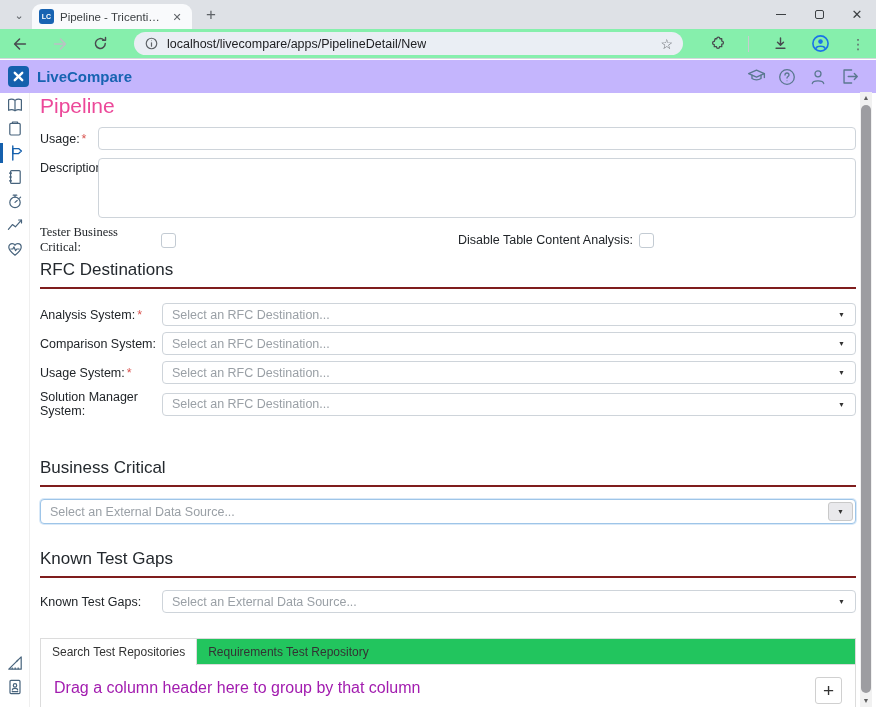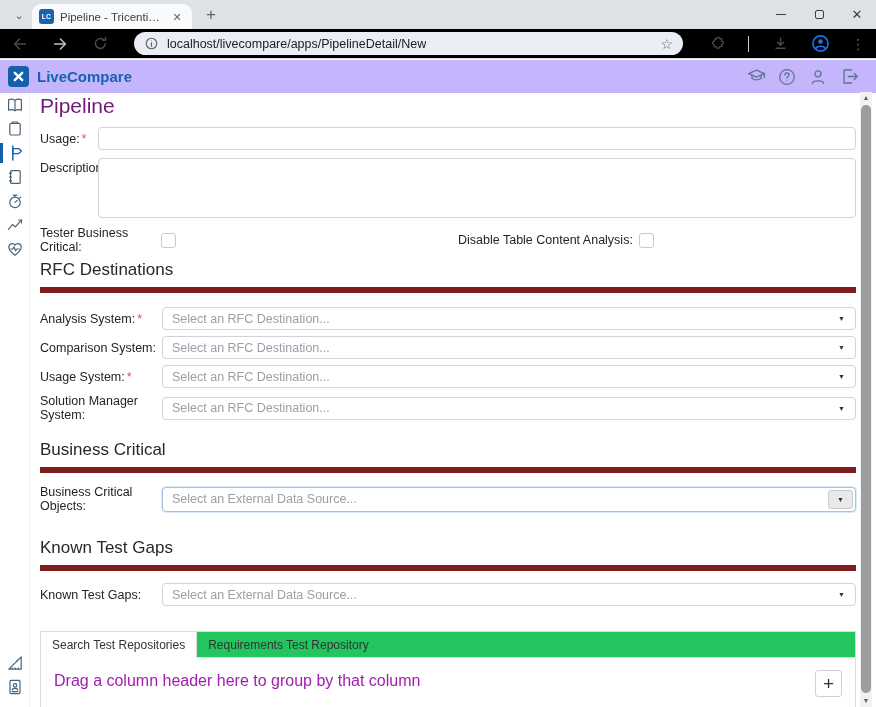--- a/index.html
+++ b/index.html
@@ -13,21 +13,21 @@
   .btab { position:relative; width:160px; height:25px; margin-bottom:0; background:#f9fafc; border-radius:9px 9px 0 0; display:flex; align-items:center; padding:0 7px; gap:6px; }
   .favicon { width:15px; height:15px; border-radius:3px; background:#1763b2; color:#fff; font-size:7px; font-weight:bold; display:flex; align-items:center; justify-content:center; flex:0 0 auto; }
   .btab-title { font-size:11.5px; color:#3c4043; white-space:nowrap; overflow:hidden; text-overflow:ellipsis; flex:1 1 auto; }
   .btab-close { flex:0 0 auto; font-size:11px; color:#5f6368; width:16px; height:16px; line-height:16px; text-align:center; border-radius:8px; cursor:pointer; }
   .newtab { width:26px; height:24px; border:none; background:transparent; color:#5f6368; font-size:17px; font-weight:300; margin:0 0 2px 6px; cursor:pointer; }
   .win-controls { margin-left:auto; display:flex; align-self:flex-start; height:100%; }
   .win-btn { width:38px; height:100%; display:flex; align-items:center; justify-content:center; color:#3c4043; font-size:13px; cursor:pointer; }
   .win-min-glyph { width:10px; height:1px; background:#3c4043; display:block; }
   .win-max-glyph { width:9px; height:9px; border:1px solid #3c4043; border-radius:2px; display:block; }
 
-  .toolbar { position:absolute; top:29px; left:0; right:0; height:30px; background:#000000; border-bottom:1px solid #d4d7dc; display:flex; align-items:center; padding:0 8px; gap:16px; }
+  .toolbar { position:absolute; top:29px; left:0; right:0; height:30px; background:#86efac; border-bottom:1px solid #d4d7dc; display:flex; align-items:center; padding:0 8px; gap:16px; }
   .nav-btn { width:24px; height:24px; border:none; background:transparent; display:flex; align-items:center; justify-content:center; cursor:pointer; flex:0 0 auto; }
   .omnibox { flex:1 1 auto; height:23px; background:#eaeef4; border-radius:12px; display:flex; align-items:center; padding:0 10px; gap:8px; margin:0 6px; }
   .omni-url { font-size:12.5px; color:#202124; white-space:nowrap; overflow:hidden; }
   .omni-star { margin-left:auto; font-size:14px; color:#5f6368; cursor:pointer; }
   .tb-sep { width:1px; height:16px; background:#c8cbd0; margin:0 3px; }
   .menu-dots { font-size:14px; color:#5f6368; width:20px; text-align:center; cursor:pointer; }
 
   
   .app { position:absolute; top:60px; left:0; right:0; bottom:0; background:#fff; }
   .app-header { position:absolute; top:0; left:0; right:0; height:33px; background:#c4b5fd; display:flex; align-items:center; padding:0 10px 0 8px; }
@@ -35,41 +35,41 @@
   .brand { margin-left:8px; font-size:15px; font-weight:bold; color:#1763b2; }
   .hdr-icons { margin-left:auto; display:flex; align-items:center; gap:9px; padding-right:6px; }
   .hdr-icon-btn { width:22px; height:22px; border:none; background:transparent; display:flex; align-items:center; justify-content:center; cursor:pointer; }
 
   .sidebar { position:absolute; top:33px; left:0; bottom:0; width:30px; background:#fff; border-right:1px solid #efefef; }
   .side-item { position:relative; width:30px; height:24px; display:flex; align-items:center; justify-content:center; cursor:pointer; }
   .side-item.active::before { content:""; position:absolute; left:0; top:2px; bottom:2px; width:3px; background:#1560ad; }
   .side-bottom { position:absolute; bottom:8px; left:0; width:30px; }
 
   .main { position:absolute; top:33px; left:30px; right:16px; bottom:0; overflow:hidden; padding:1px 4px 0 10px; }
-  .page-title { font-size:21px; font-weight:400; color:#701a75; margin-bottom:9px; }
+  .page-title { font-size:21px; font-weight:400; color:#ec4899; margin-bottom:9px; }
 
   .frow { display:flex; align-items:center; }
   .flabel { font-size:12.5px; color:#212529; flex:0 0 auto; }
   .req { color:#d9534f; margin-left:2px; }
   .ti { border:1px solid #ced4da; border-radius:4px; background:#fff; font-family:"Liberation Sans",sans-serif; font-size:12.5px; color:#212529; padding:2px 8px; outline:none; }
   .row-name { margin-bottom:8px; }
   .row-name .flabel { width:58px; }
   .row-name input { flex:1 1 auto; height:23px; }
   .row-desc { align-items:flex-start; margin-bottom:14px; }
   .row-desc .flabel { width:58px; padding-top:3px; }
   .row-desc textarea { flex:1 1 auto; height:60px; resize:none; }
   .row-checks { margin-bottom:12px; height:16px; }
   .cb { appearance:none; -webkit-appearance:none; width:15px; height:15px; border:1px solid #c3cbd3; border-radius:3px; background:#fff; cursor:pointer; flex:0 0 auto; }
-  .lbl-tester { width:121px; }
+  .lbl-tester { width:121px;font-family:Liberation Serif, serif; }
   .lbl-disable { margin-left:282px; }
   .cb2 { margin-left:6px; }
 
-  .sec-title { font-size:17px; font-weight:400; color:#24292e; padding-bottom:7px; border-bottom:6px solid #7f1d1d; }
+  .sec-title { font-size:17px; font-weight:400; color:#24292e; padding-bottom:7px; border-bottom:2px solid #7f1d1d; }
   .sec-rfc { margin-top:0; margin-bottom:14px; }
-  .sec-bc { margin-top:18px; margin-bottom:12px; }
+  .sec-bc { margin-top:40px; margin-bottom:12px; }
   .sec-ktg { margin-top:25px; margin-bottom:12px; }
 
   .row-sel { margin-bottom:6px; }
   .row-sel .flabel { width:122px; }
   .select { flex:1 1 auto; height:23px; border:1px solid #ced4da; border-radius:4px; background:#fff; display:flex; align-items:center; padding:0 4px 0 9px; cursor:pointer; }
   .sel-ph { font-size:12.5px; color:#9aa0a6; flex:1 1 auto; white-space:nowrap; overflow:hidden; }
   .sel-caret { font-size:7px; color:#333; flex:0 0 auto; padding:0 6px; line-height:1; }
   .select.focused { height:25px; border:1px solid #9ec5e8; box-shadow:0 0 0 1px #d9e9f8; padding-right:2px; }
   .caret-btn { flex:0 0 auto; width:25px; height:19px; background:#e9e9ec; border:1px solid #c9c9c9; border-radius:3px; display:flex; align-items:center; justify-content:center; cursor:pointer; }
   .caret-btn .sel-caret { padding:0; }
@@ -311,21 +311,20 @@
         <span class="flabel"><span>Solution Manager System:</span></span>
         <div class="select">
           <span class="sel-ph">Select an RFC Destination...</span>
           <span class="sel-caret">▼</span>
         </div>
       </div>
 
       <h2 class="sec-title sec-bc">Business Critical</h2>
 
       <div class="frow row-sel">
-        <span class="flabel">Business Critical Objects:</span>
         <div class="select focused">
           <span class="sel-ph">Select an External Data Source...</span>
           <span class="caret-btn">
               <span class="sel-caret">▼</span>
             </span>
         </div>
       </div>
 
       <h2 class="sec-title sec-ktg">Known Test Gaps</h2>
 

